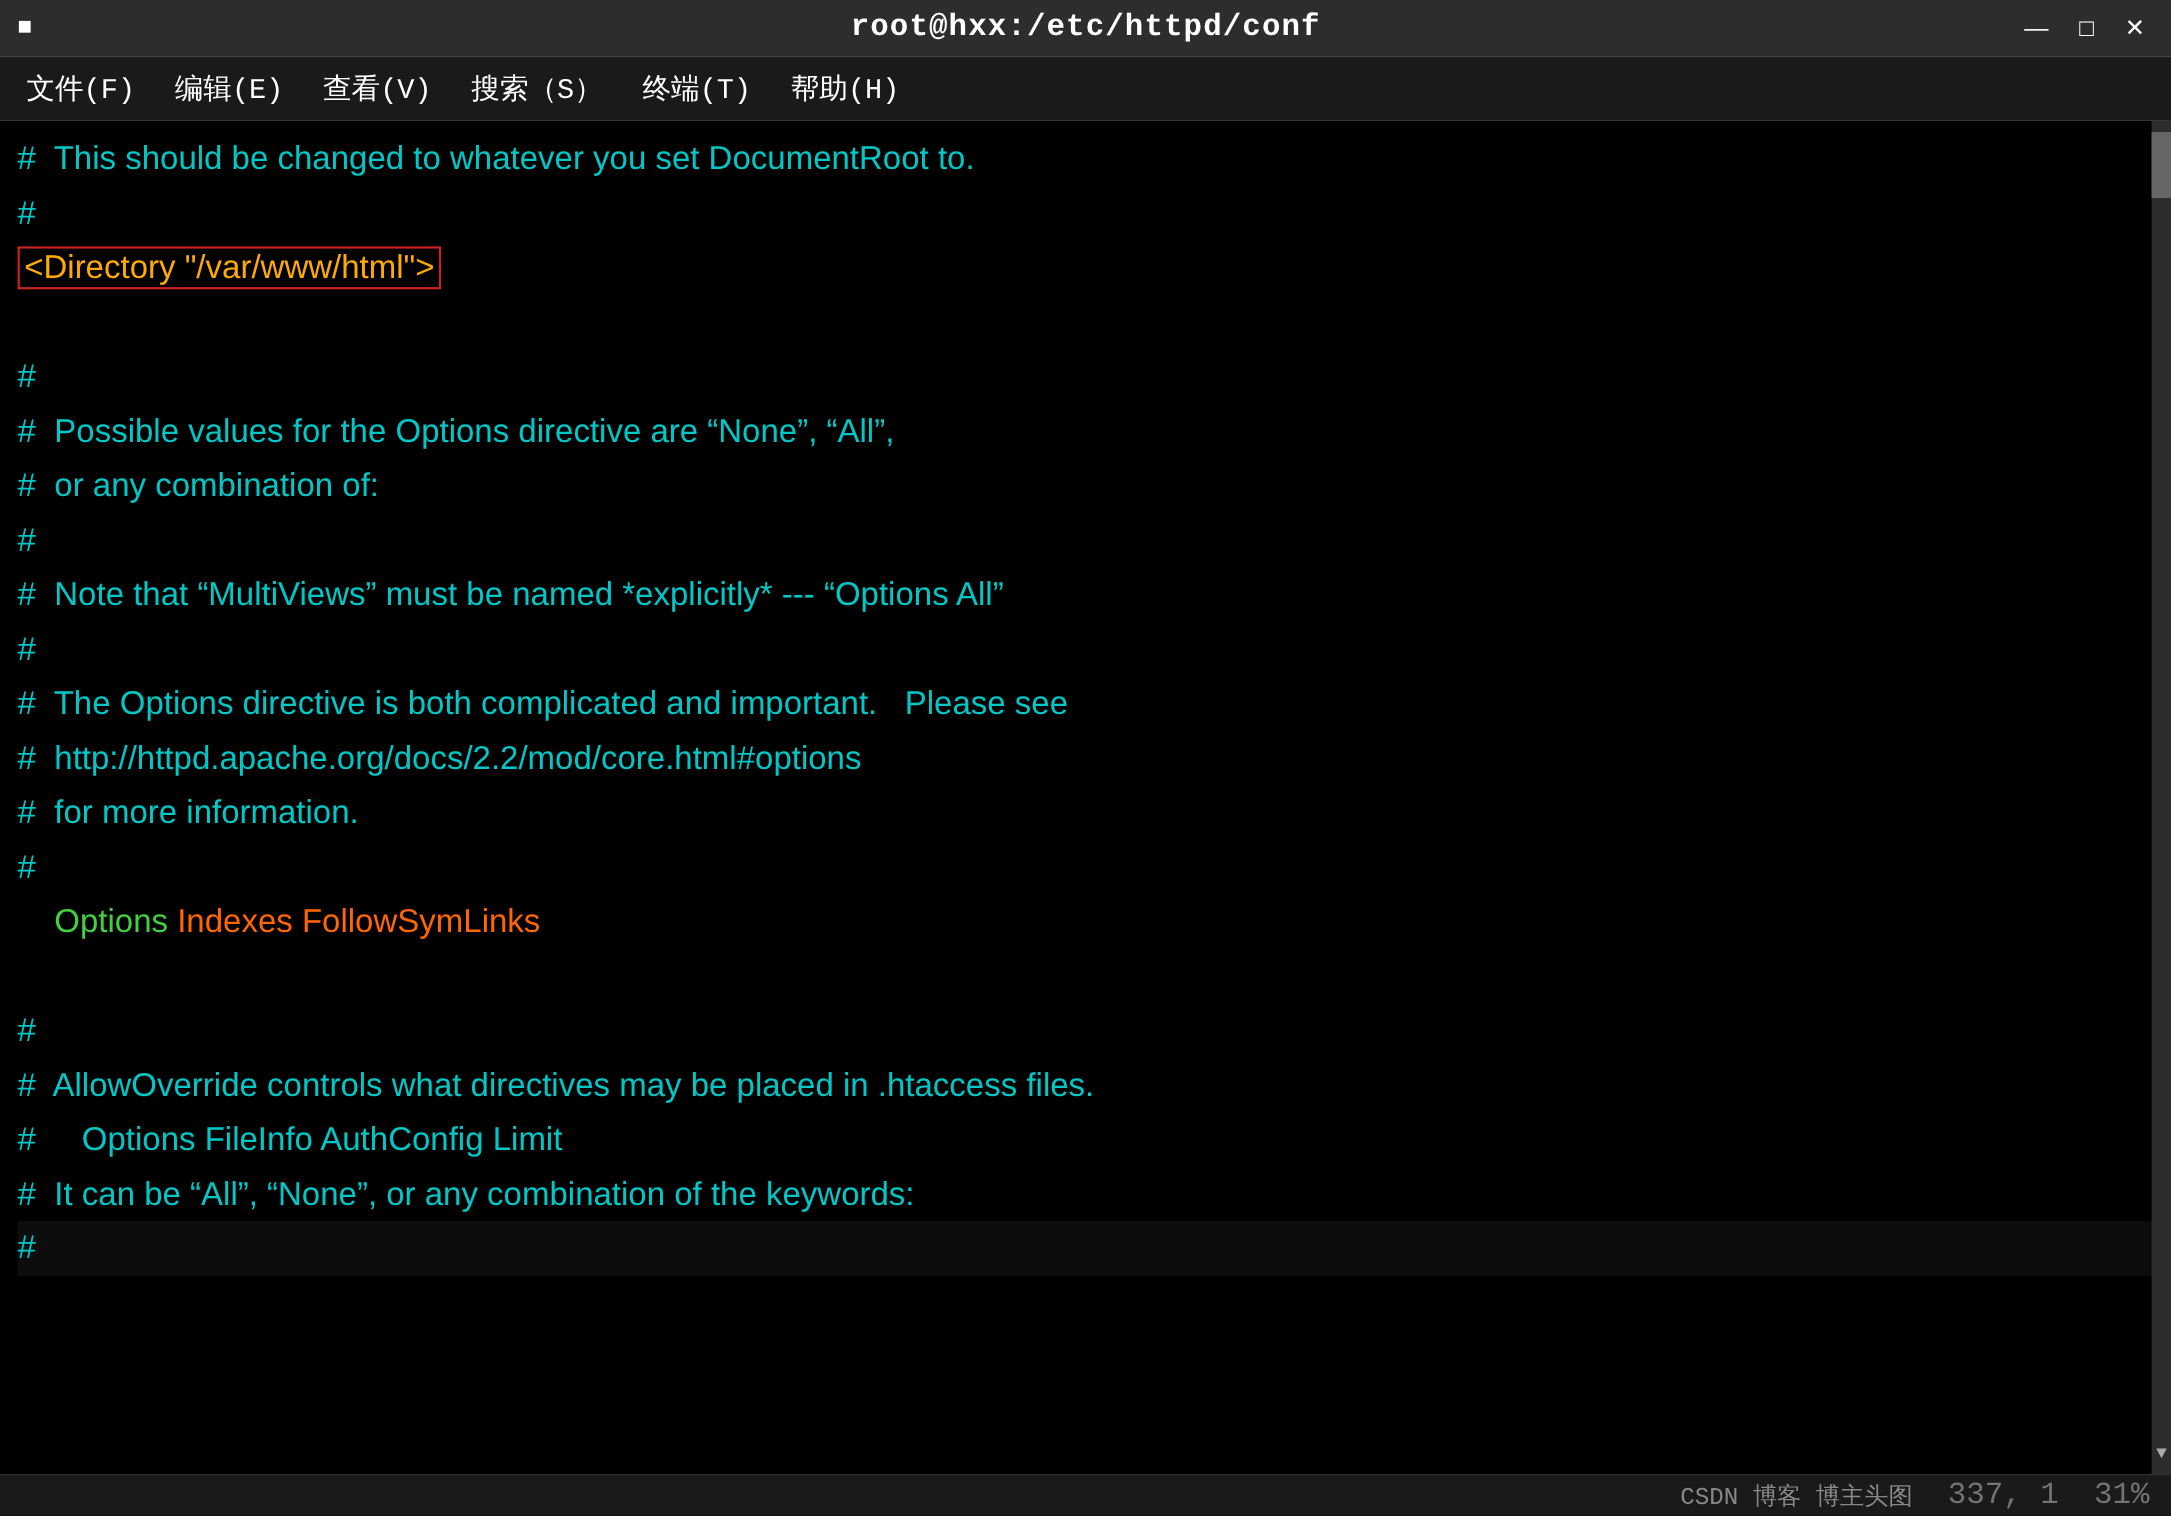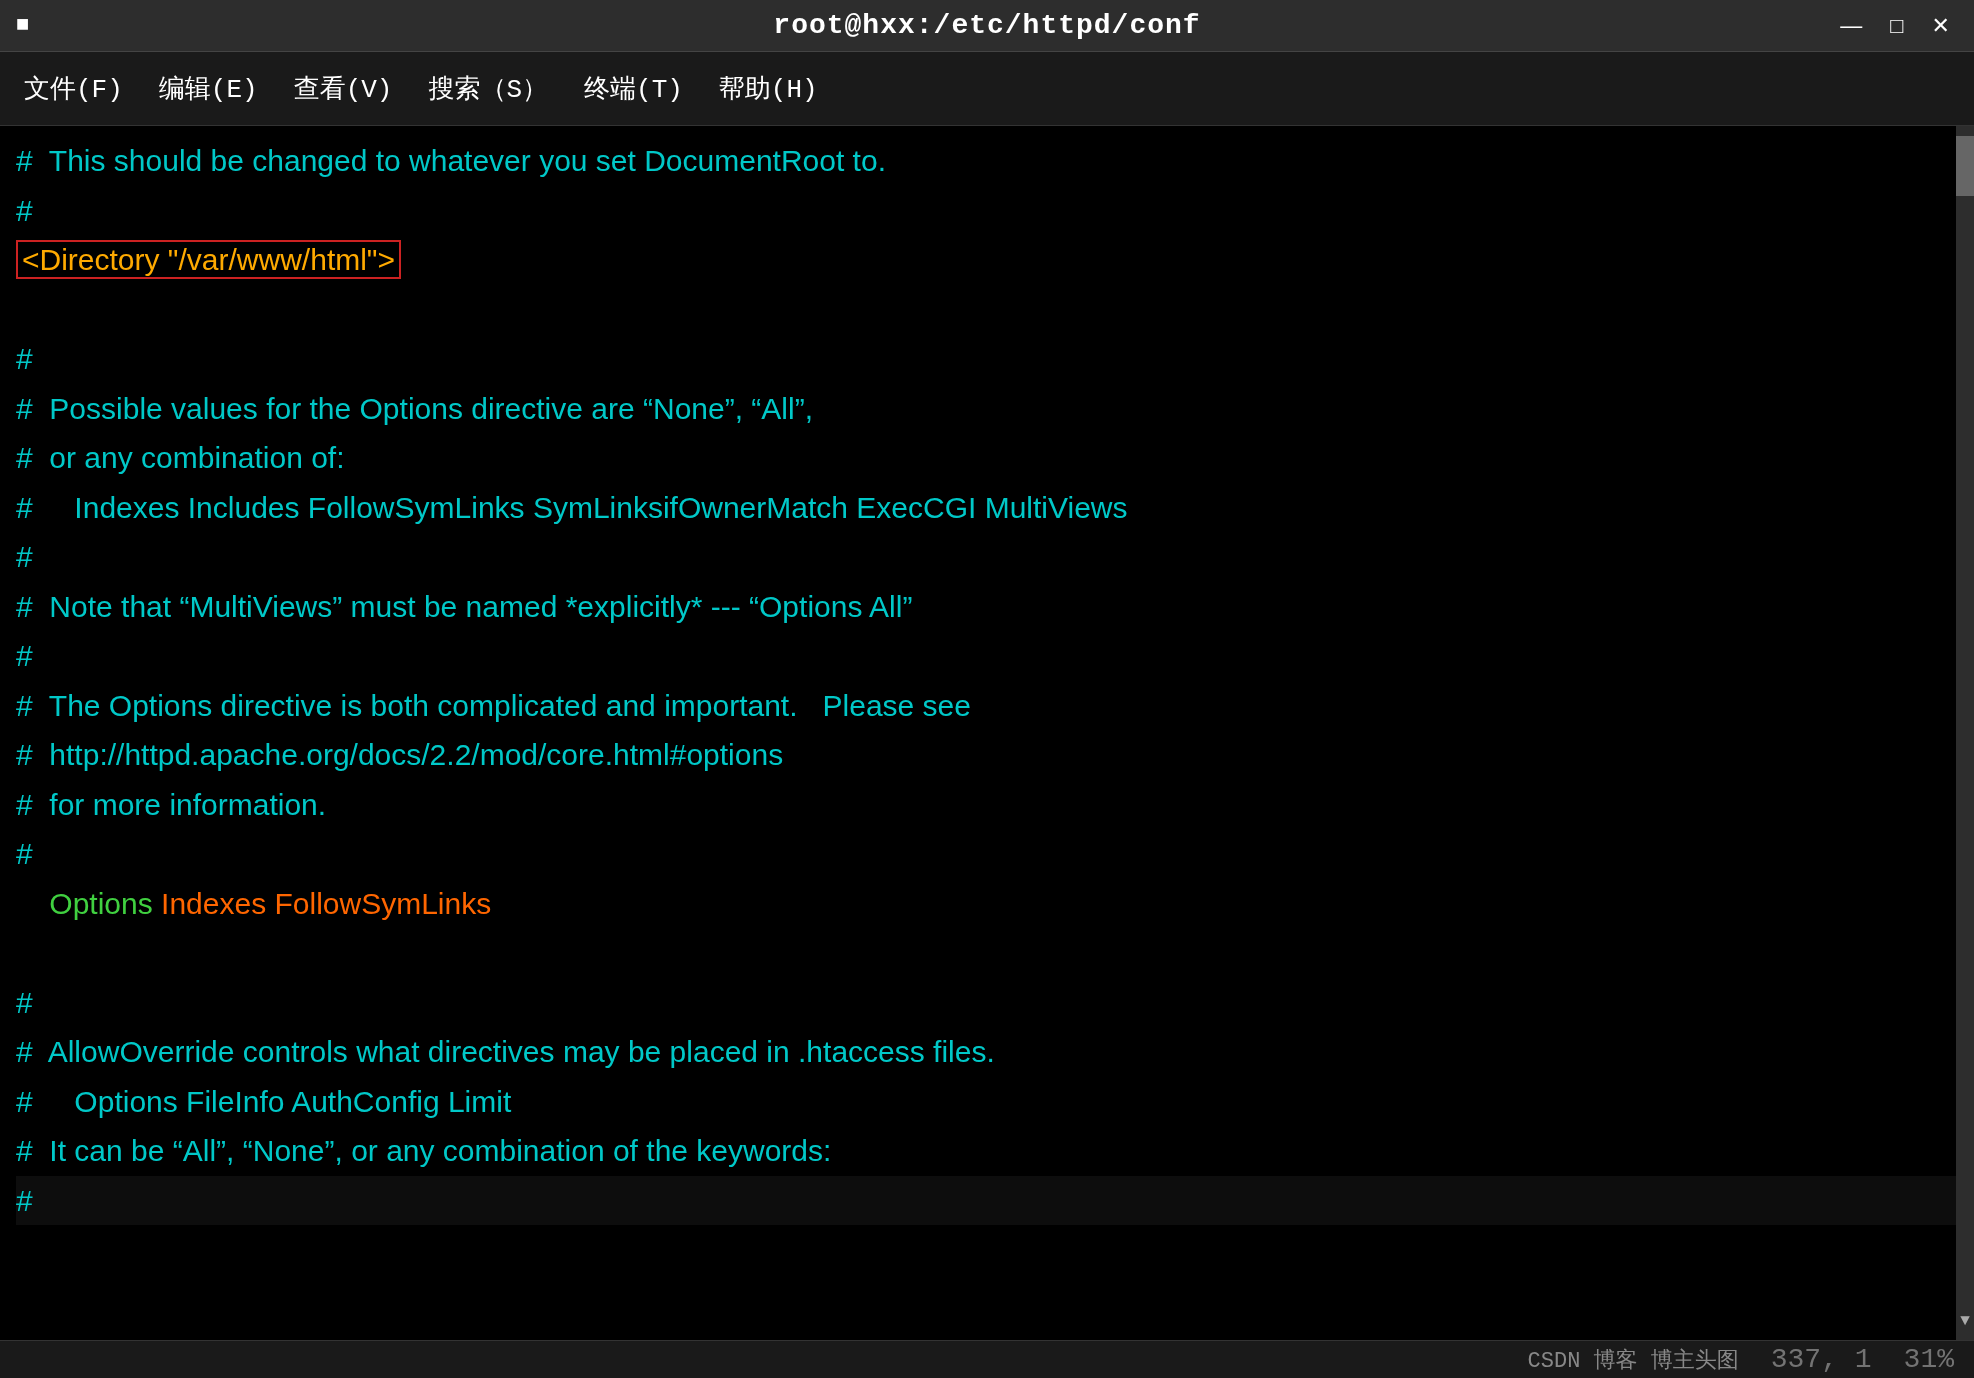--- a/index.html
+++ b/index.html
@@ -64,21 +64,21 @@
     .title-bar-icon {
       position: absolute;
       left: 16px;
       color: #ffffff;
       font-size: 22px;
     }
 
     
     .menu-bar {
       background: #1a1a1a;
-      height: 74px;
+      height: 58px;
       display: flex;
       align-items: center;
       padding: 0 8px;
       gap: 4px;
       border-bottom: 1px solid #333;
     }
 
     .menu-item {
       color: #ffffff;
       font-size: 26px;
@@ -193,21 +193,20 @@
       <span class="code-line"><span class="highlight-box" style="color:#ffaa00; border:2px solid #cc2222;">&lt;Directory "/var/www/html"&gt;</span></span>
 
       <span class="code-line"> </span>
 
       <span class="code-line comment">#</span>
 
       <span class="code-line comment">#  Possible values for the Options directive are “None”, “All”,</span>
 
       <span class="code-line comment">#  or any combination of:</span>
 
-      <span class="code-line comment">#     Indexes Includes FollowSymLinks SymLinksifOwnerMatch ExecCGI MultiViews</span>
 
       <span class="code-line comment">#</span>
 
       <span class="code-line comment">#  Note that “MultiViews” must be named *explicitly* --- “Options All”</span>
 
 
       <span class="code-line comment">#</span>
 
       <span class="code-line comment">#  The Options directive is both complicated and important.   Please see</span>
 

